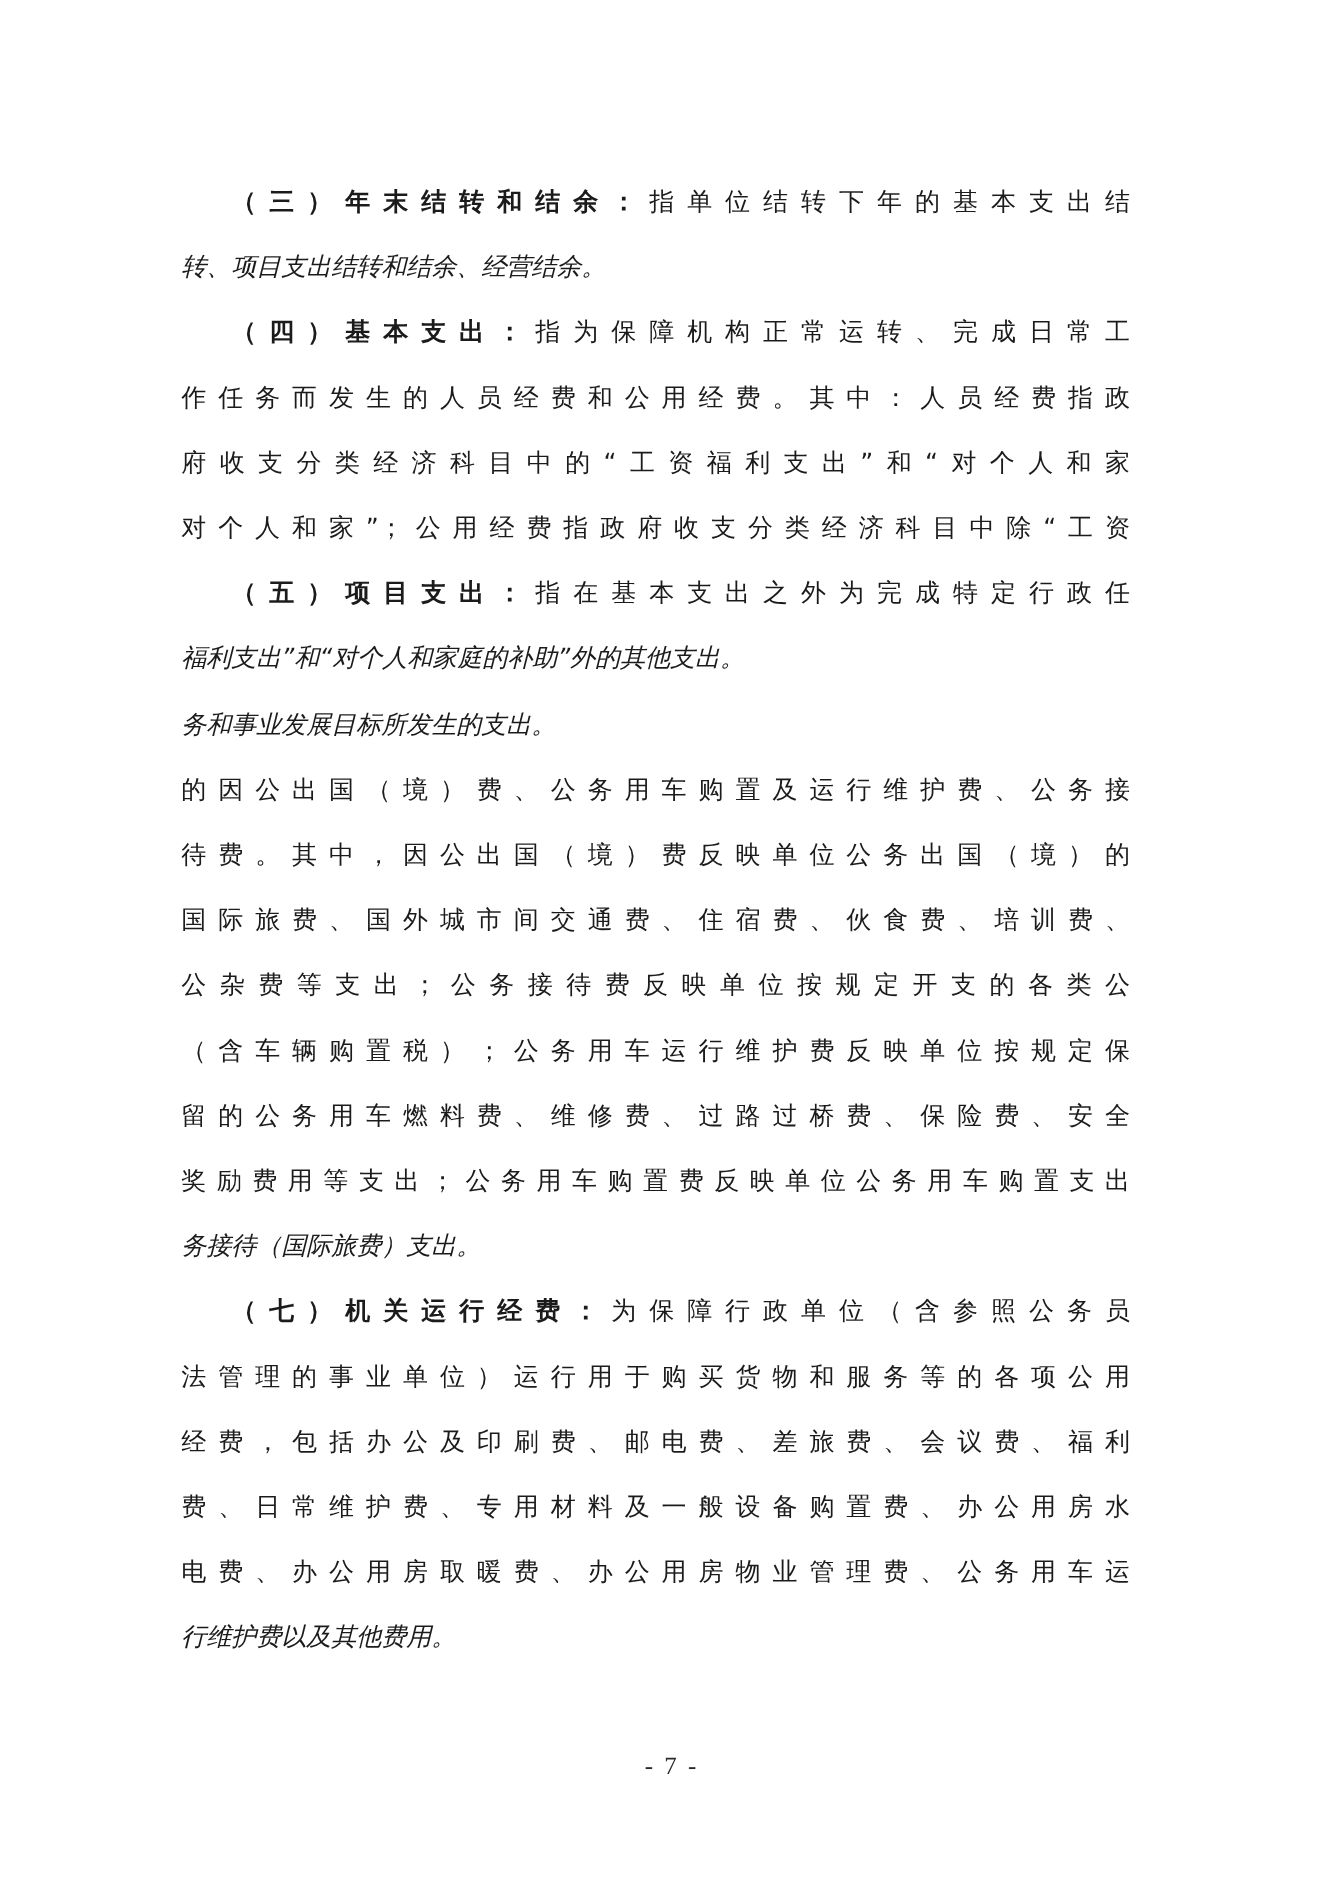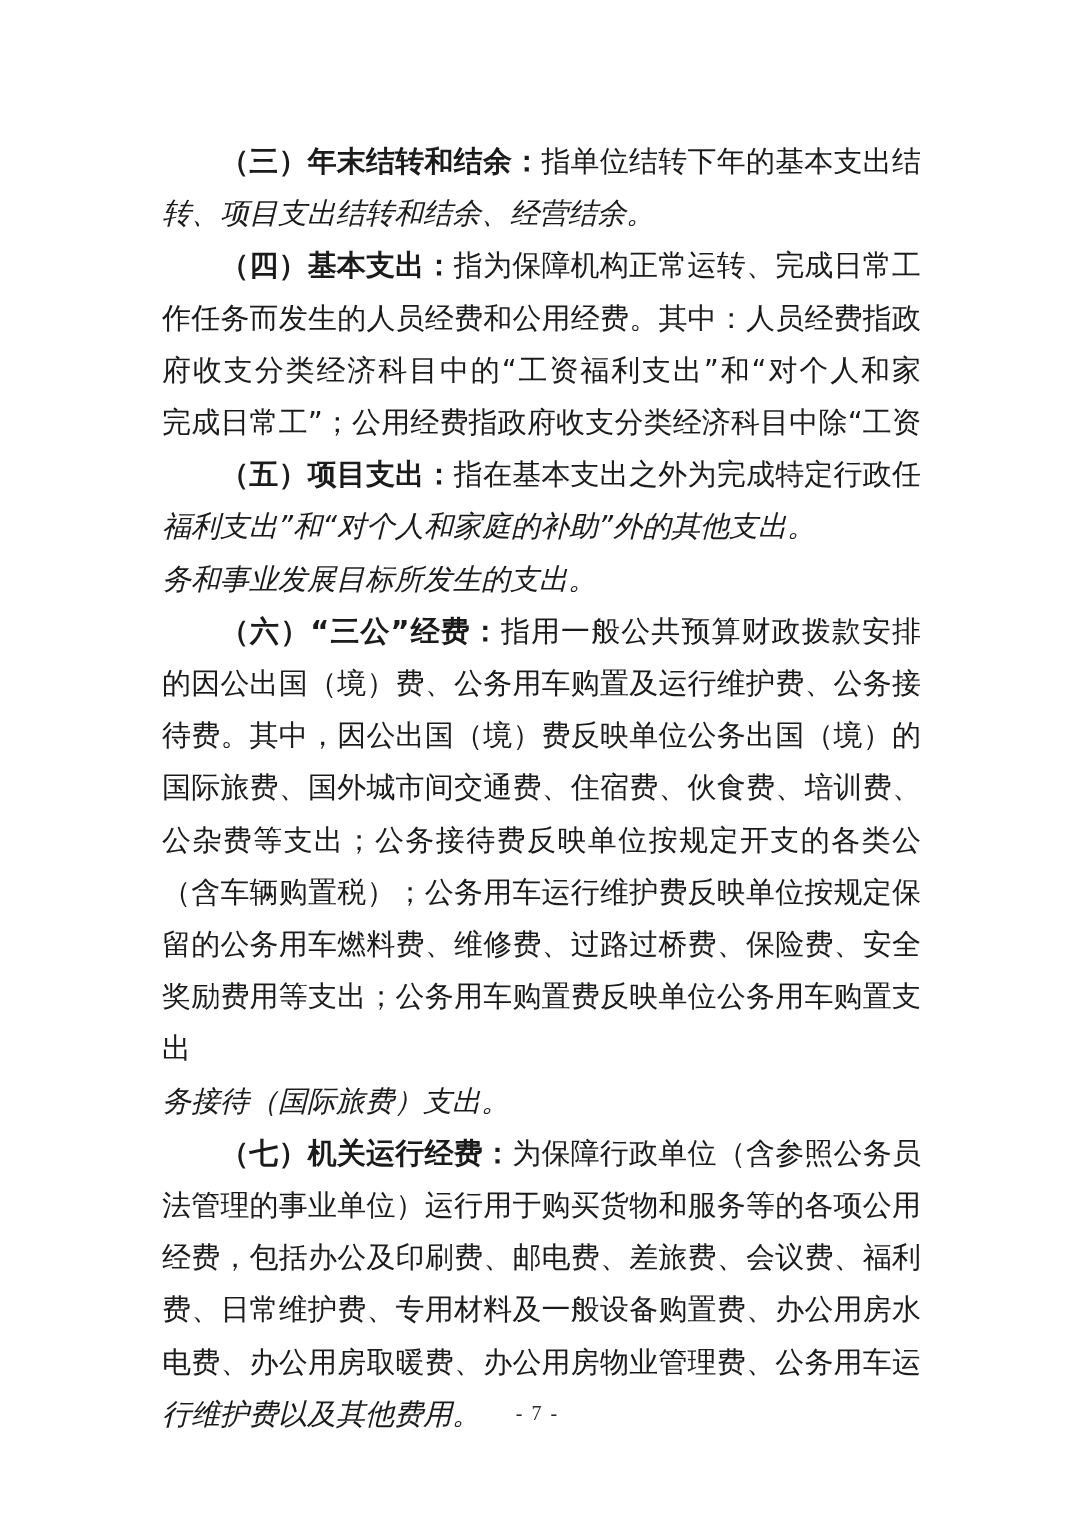--- a/index.html
+++ b/index.html
@@ -12,24 +12,24 @@
     width: 1075px;
     height: 1520px;
     margin: 0 auto;
     background: #ffffff;
     font-family: "DejaVu Sans", sans-serif;
     color: #1b1b1b;
     overflow: hidden;
   }
   .content {
     position: absolute;
-    left: 162px;
+    left: 145px;
     top: 135px;
     width: 759px;
-    font-size: 29px;
+    font-size: 20px;
     line-height: 52.2px;
   }
   .line {
     width: 100%;
     text-align: justify;
     text-justify: inter-character;
     overflow: hidden;
   }
   .line.fill {
     text-align-last: justify;
@@ -59,25 +59,24 @@
 </head>
 <body>
 
 <div class="page">
   <div class="content" id="document-body">
       <div class="line fill first"><span class="hd">（三）年末结转和结余：</span><span>指单位结转下年的基本支出结</span></div>
       <div class="line last">转、项目支出结转和结余、经营结余。</div>
       <div class="line fill first"><span class="hd">（四）基本支出：</span><span>指为保障机构正常运转、完成日常工</span></div>
       <div class="line fill">作任务而发生的人员经费和公用经费。其中：人员经费指政</div>
       <div class="line fill">府收支分类经济科目中的“工资福利支出”和“对个人和家</div>
-      <div class="line fill">完成日常工”；公用经费指政府收支分类经济科目中除“工资</div>
+      <div class="line fill">对个人和家”；公用经费指政府收支分类经济科目中除“工资</div>
       <div class="line fill first"><span class="hd">（五）项目支出：</span><span>指在基本支出之外为完成特定行政任</span></div>
       <div class="line last">福利支出”和“对个人和家庭的补助”外的其他支出。</div>
       <div class="line last">务和事业发展目标所发生的支出。</div>
-      <div class="line fill first"><span class="hd">（六）“三公”经费：</span><span>指用一般公共预算财政拨款安排</span></div>
       <div class="line fill">的因公出国（境）费、公务用车购置及运行维护费、公务接</div>
       <div class="line fill">待费。其中，因公出国（境）费反映单位公务出国（境）的</div>
       <div class="line fill">国际旅费、国外城市间交通费、住宿费、伙食费、培训费、</div>
       <div class="line fill">公杂费等支出；公务接待费反映单位按规定开支的各类公</div>
       <div class="line fill">（含车辆购置税）；公务用车运行维护费反映单位按规定保</div>
       <div class="line fill">留的公务用车燃料费、维修费、过路过桥费、保险费、安全</div>
       <div class="line fill">奖励费用等支出；公务用车购置费反映单位公务用车购置支出</div>
       <div class="line last">务接待（国际旅费）支出。</div>
       <div class="line fill first"><span class="hd">（七）机关运行经费：</span><span>为保障行政单位（含参照公务员</span></div>
       <div class="line fill">法管理的事业单位）运行用于购买货物和服务等的各项公用</div>

